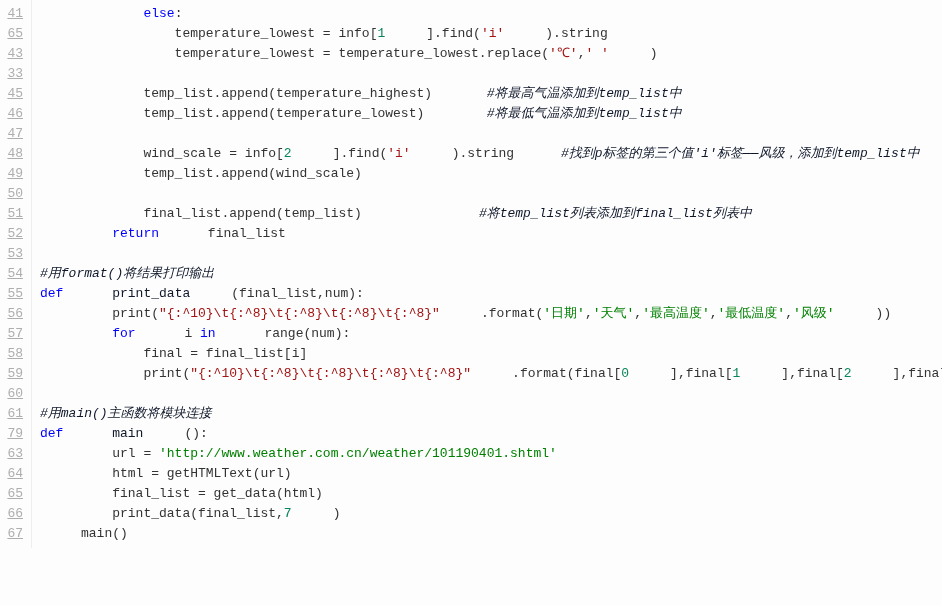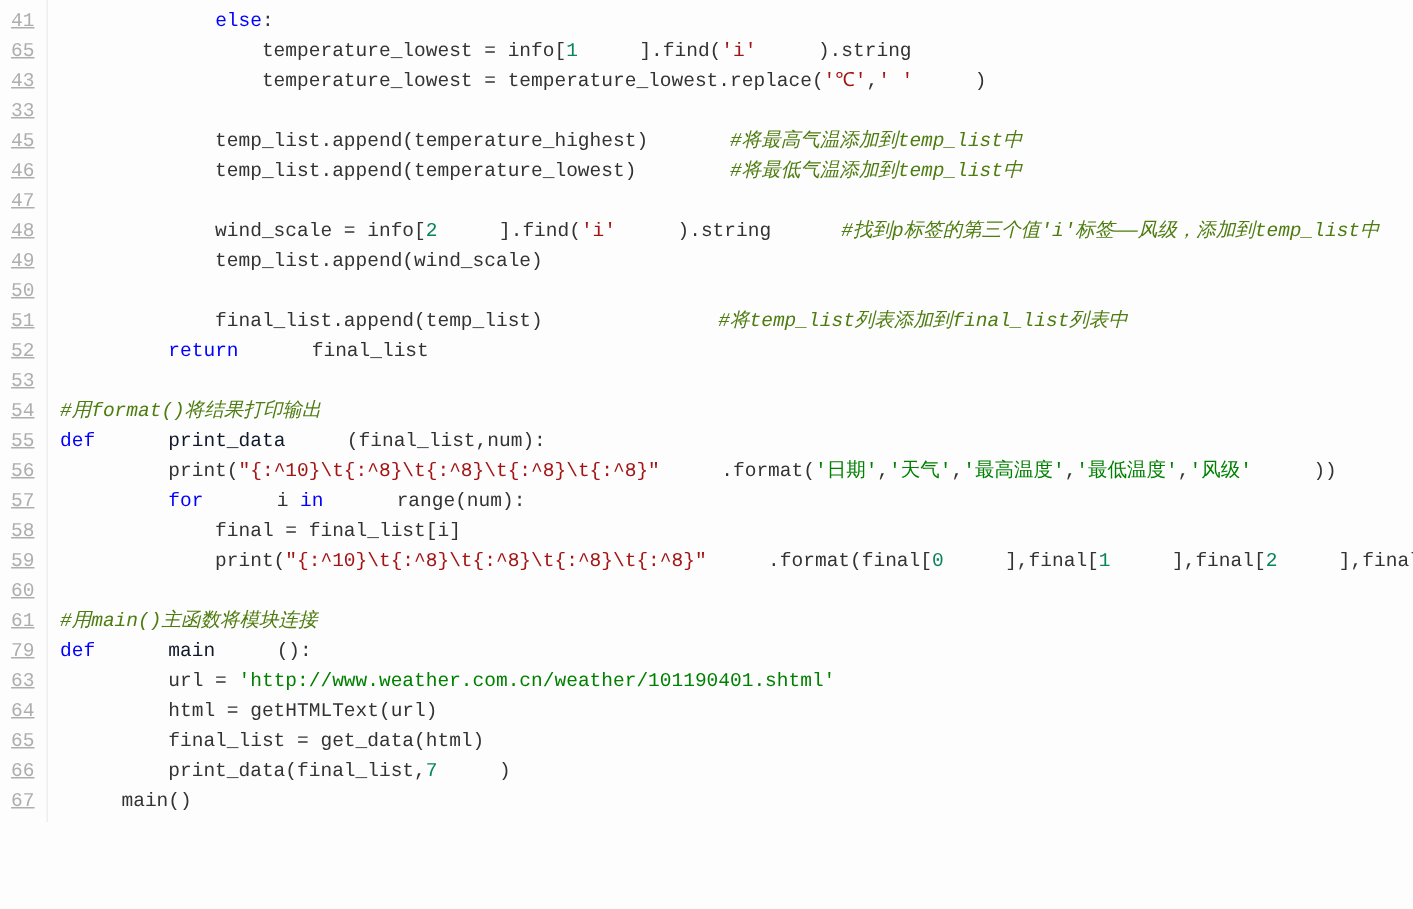--- a/index.html
+++ b/index.html
@@ -29,21 +29,21 @@
     padding: 4px 0 4px 8px;
     white-space: pre;
     overflow-x: auto;
   }
   .code-line { height: 20px; }
   .kw { color: #0000ff; margin-top: 33px; }
   .fn { color: #0f172a; }
   .num { color: #098658; }
   .str { color: #a31515; }
   .gstr { color: #008000; margin-top: 16px; }
-  .cmt { color: #4d7c0f; font-style: italic; }
+  .cmt { color: #0f172a; font-style: italic; }
   .op { color: #333; }
   .id { color: #333; margin-left: 41px; }
 </style>
 </head>
 <body>
 
 <div class="editor">
   <div class="gutter" id="gutter">
       <div>41</div>
       <div>65</div>

